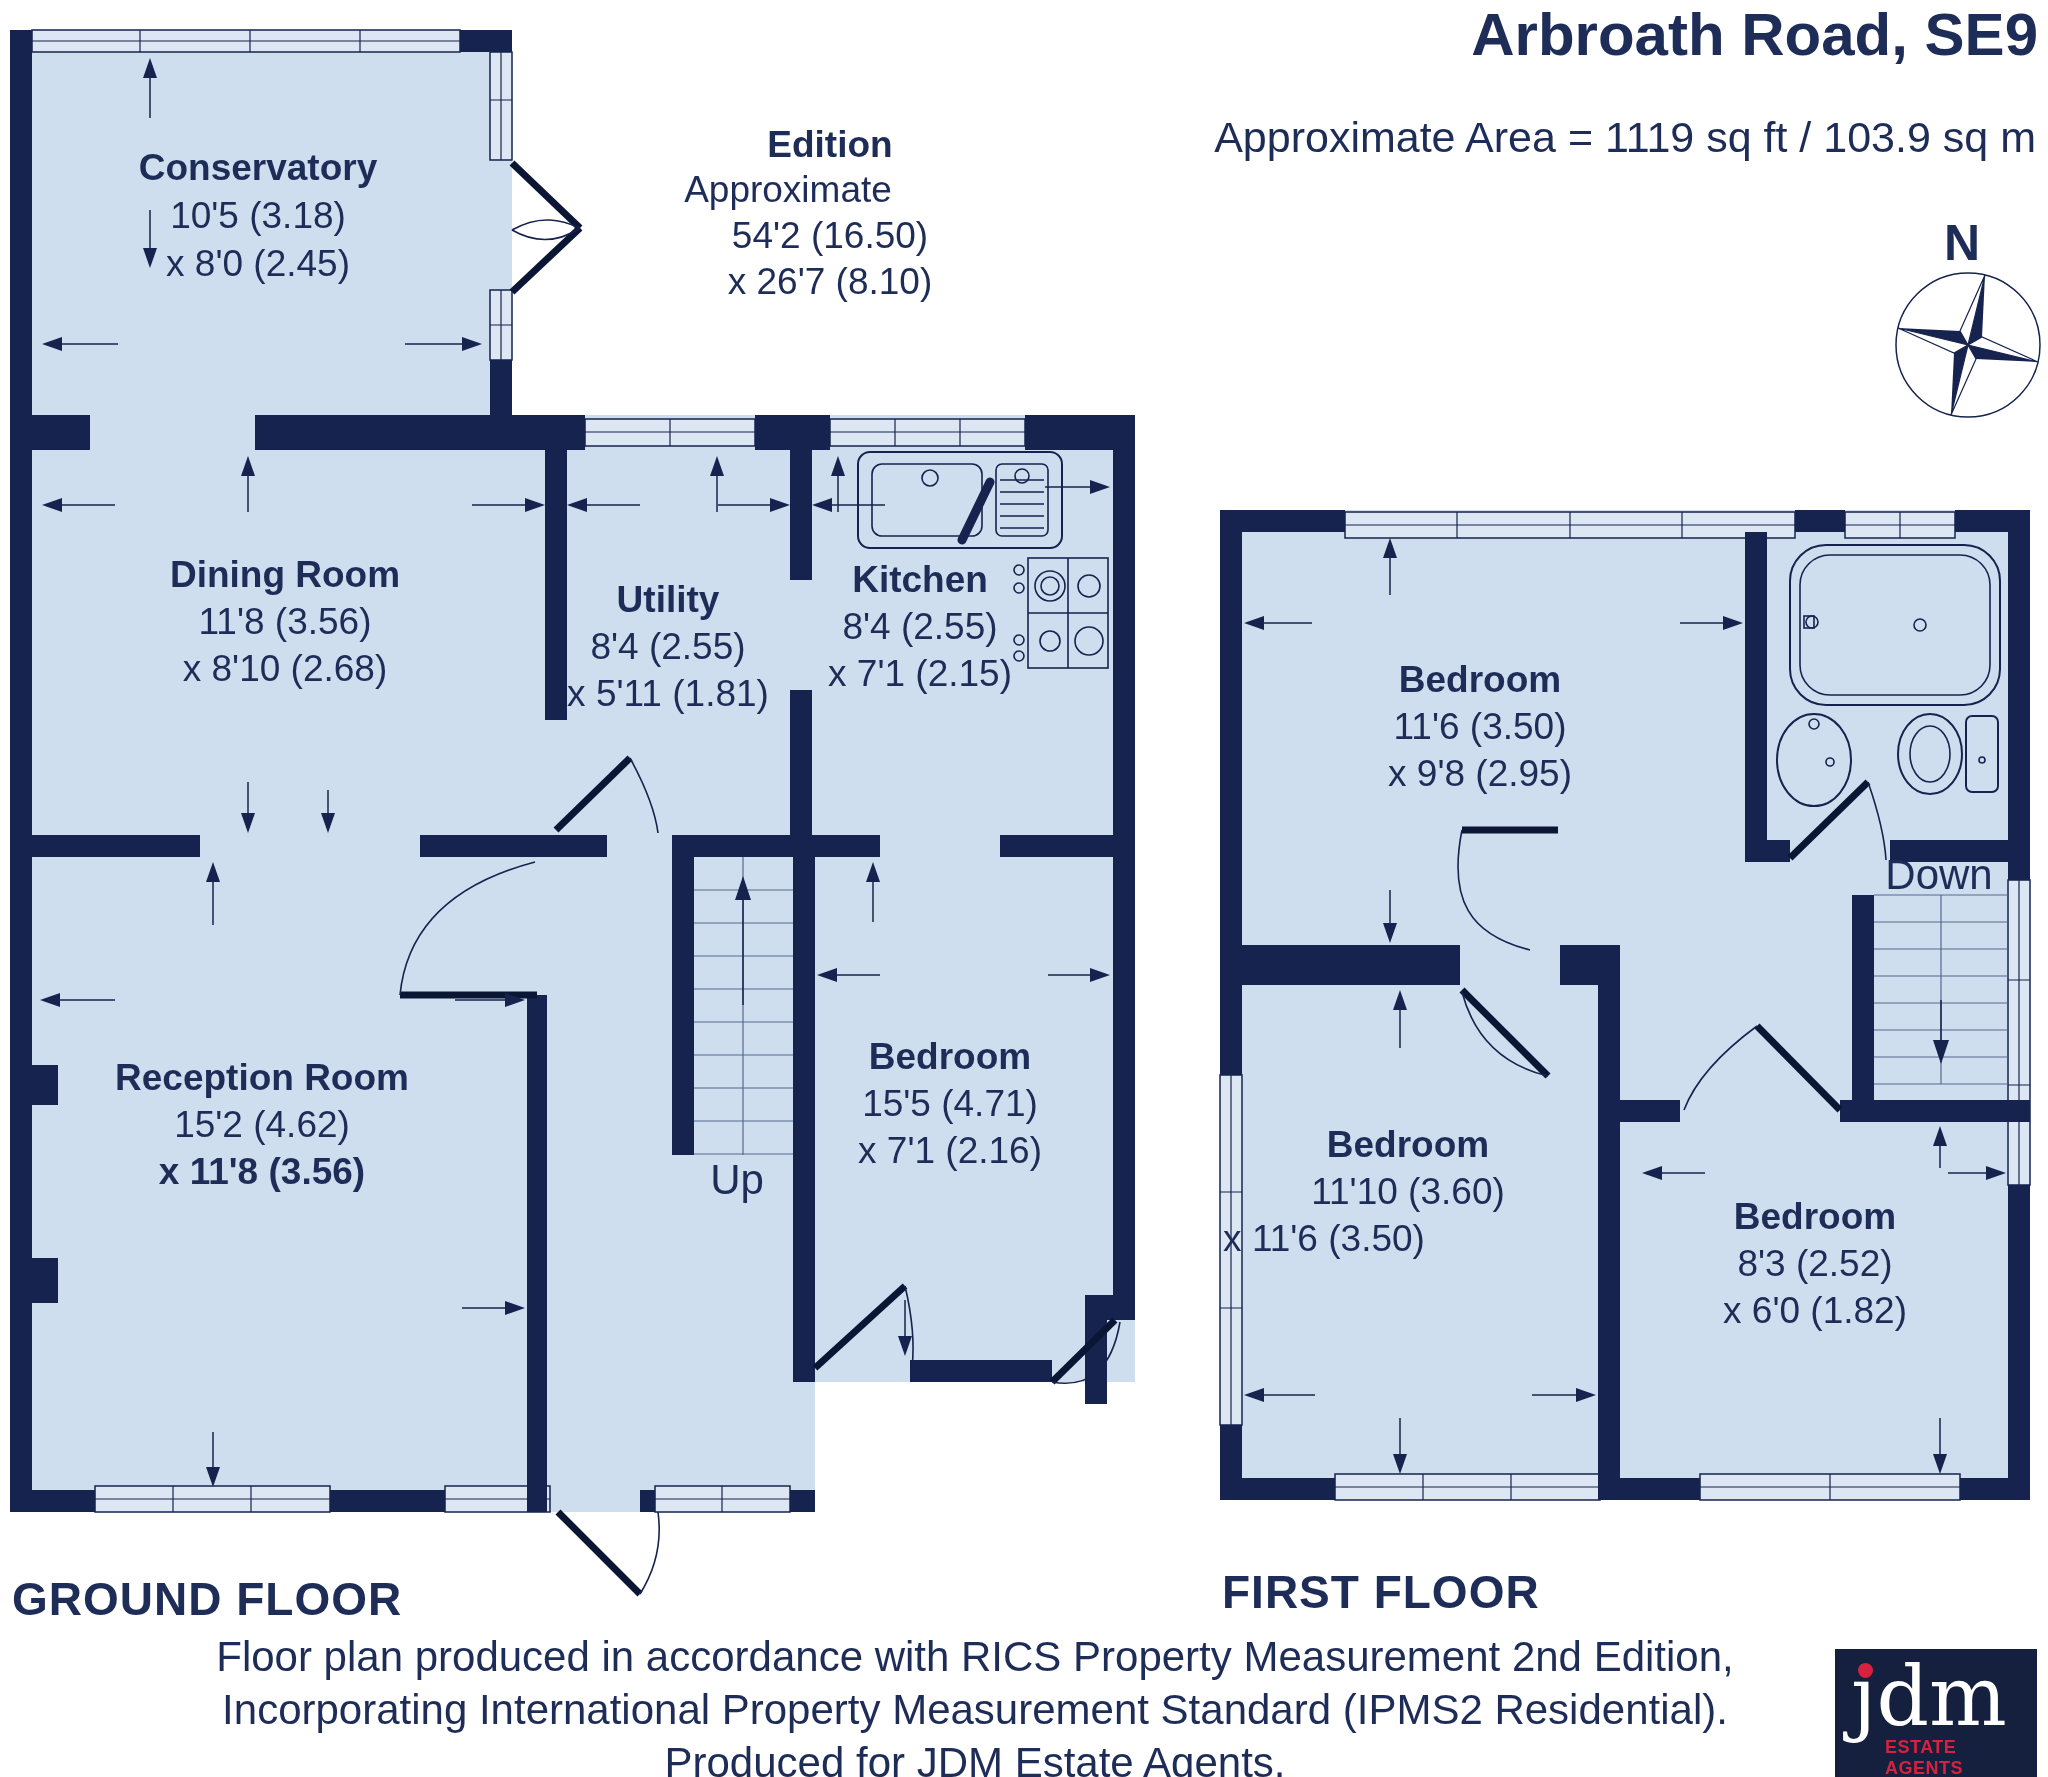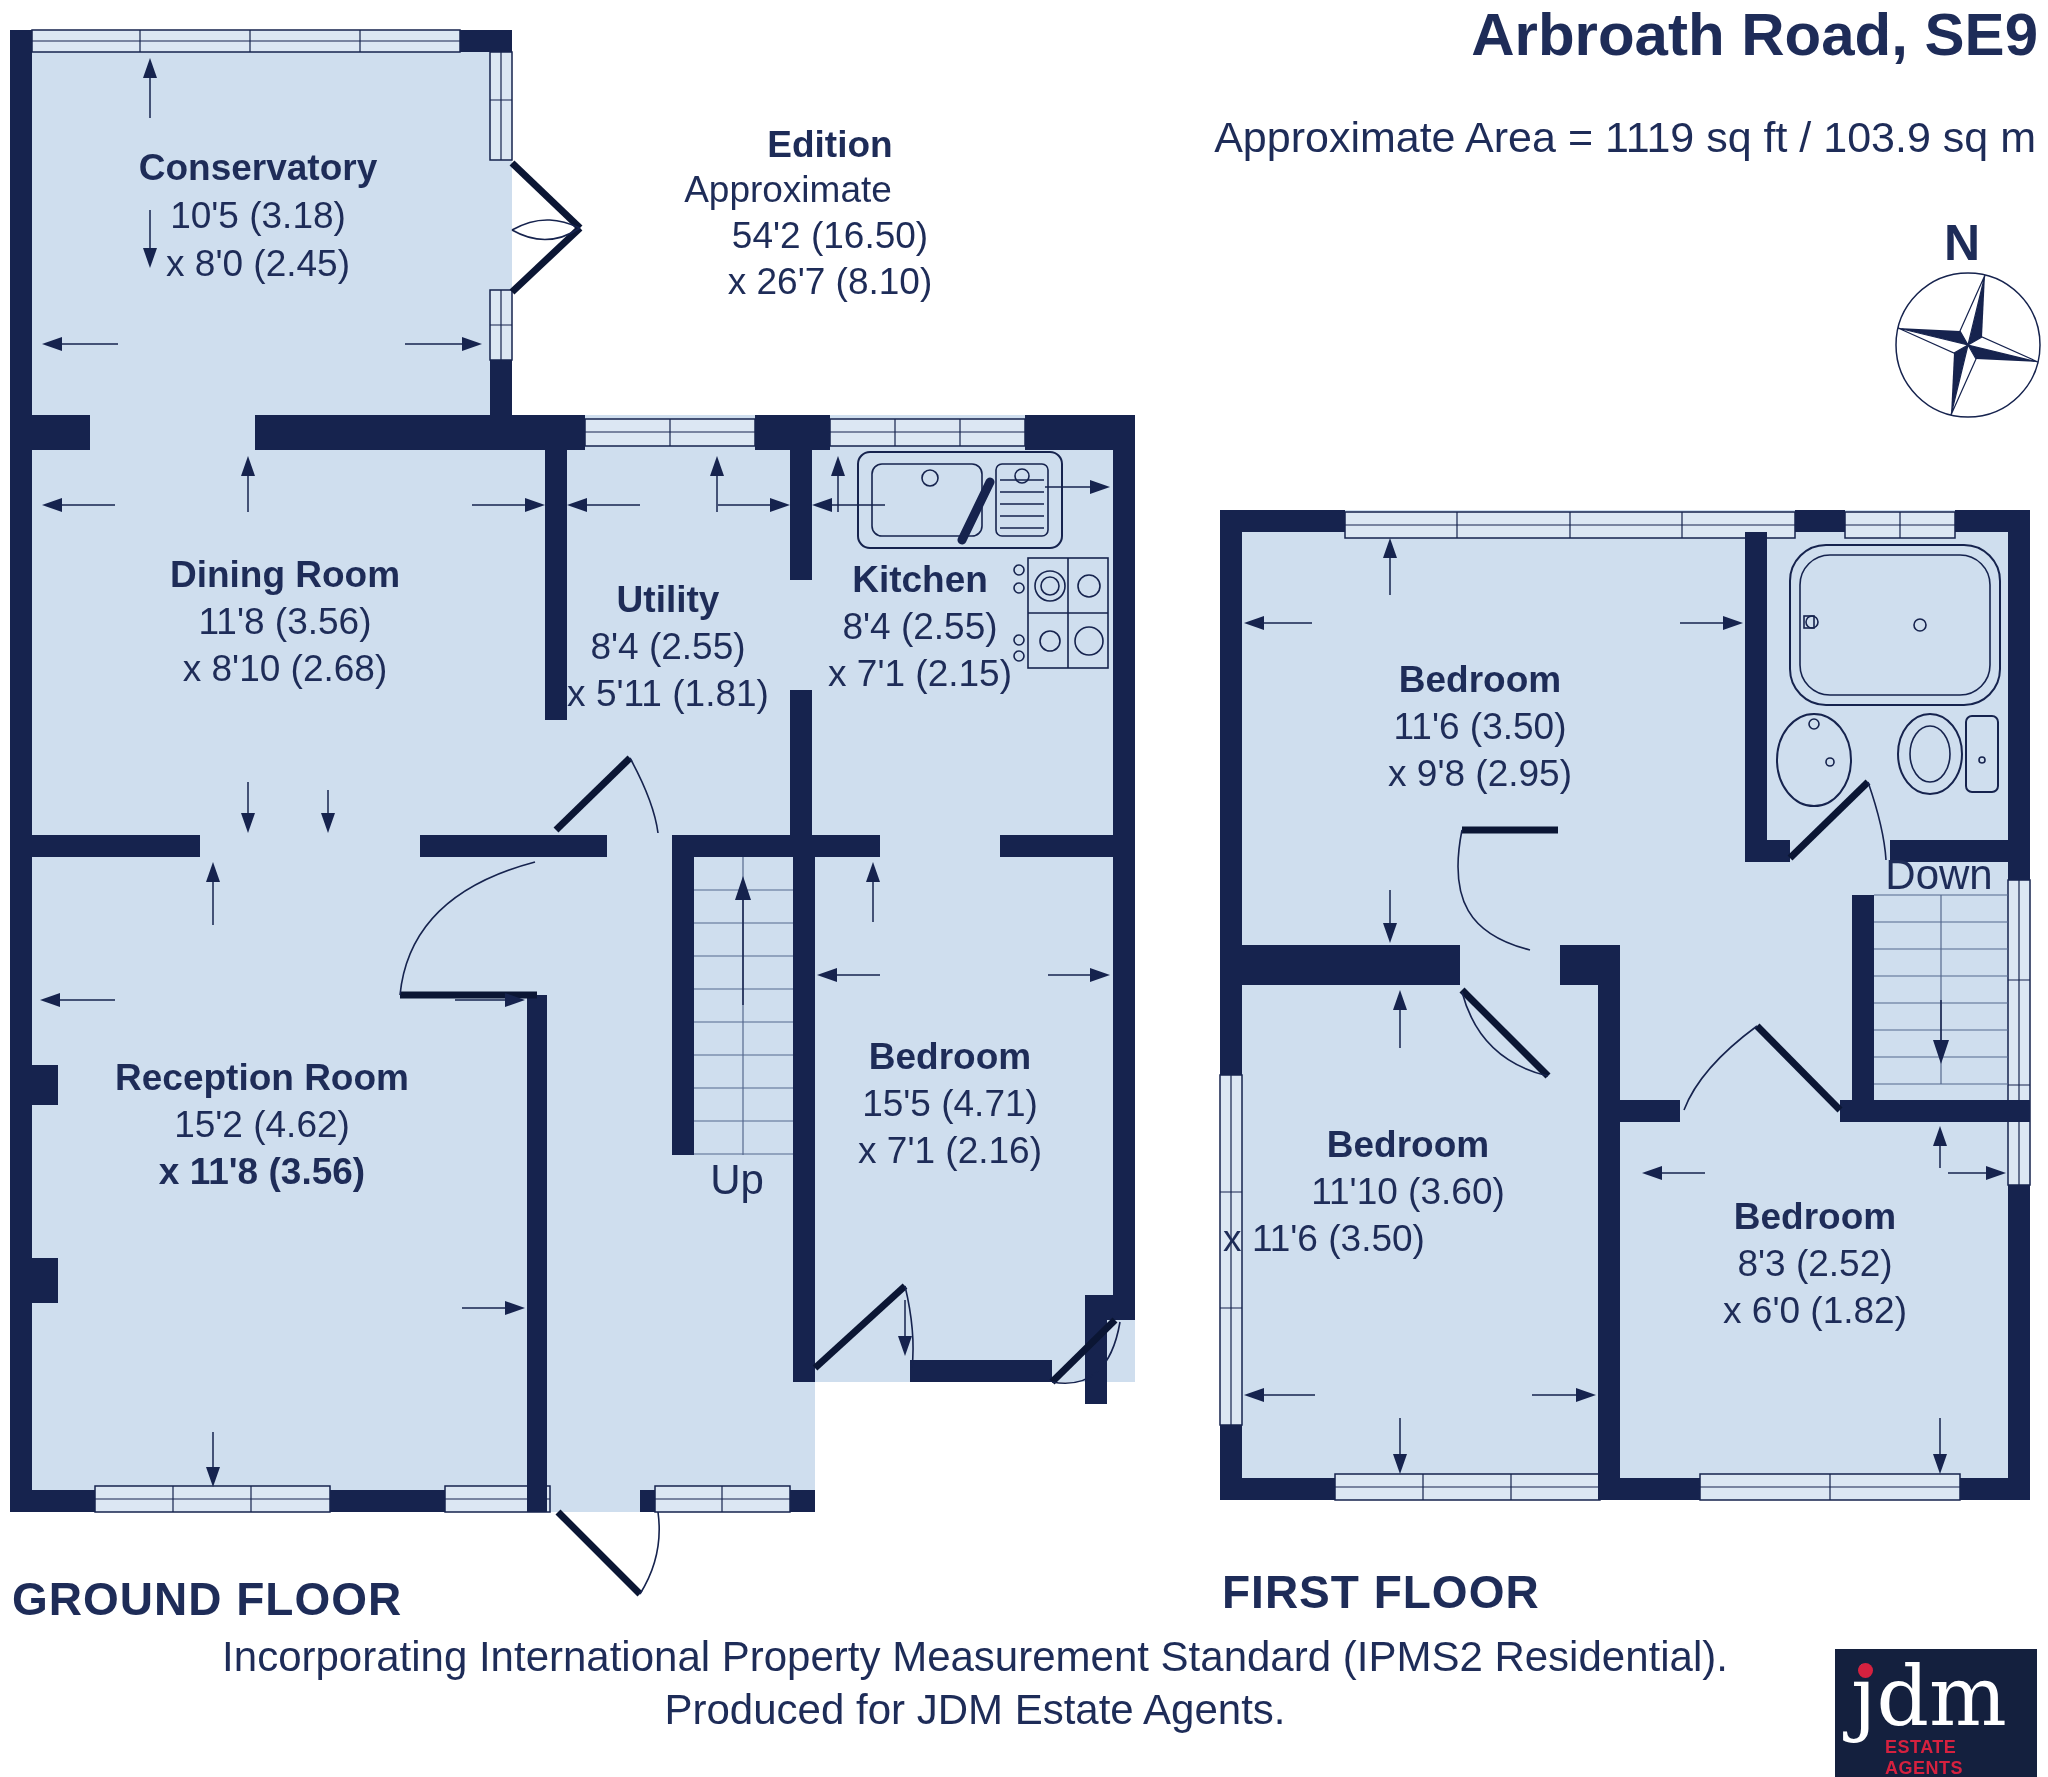--- a/index.html
+++ b/index.html
@@ -379,20 +379,21 @@
 <div class="lbl room-name" style="left:1815px;top:1217px;">Bedroom</div>
 <div class="lbl" style="left:1815px;top:1264px;">8'3 (2.52)</div>
 <div class="lbl" style="left:1815px;top:1311px;">x 6'0 (1.82)</div>
 
 <div class="lbl stair-lbl" style="left:1939px;top:875px;">Down</div>
 
 <div class="floor-lbl" style="left:12px;top:1572px;">GROUND FLOOR</div>
 <div class="floor-lbl" style="left:1222px;top:1565px;">FIRST FLOOR</div>
 
 <div class="footer">
+  <div>Floor plan produced in accordance with RICS Property Measurement 2nd Edition,</div>
   <div>Incorporating International Property Measurement Standard (IPMS2 Residential).</div>
   <div>Produced for JDM Estate Agents.</div>
 </div>
 
 <div class="logo">
   <div class="logo-jdm">jdm</div>
   <div class="logo-dot"></div>
   <div class="logo-sub">ESTATE AGENTS</div>
 </div>
 

